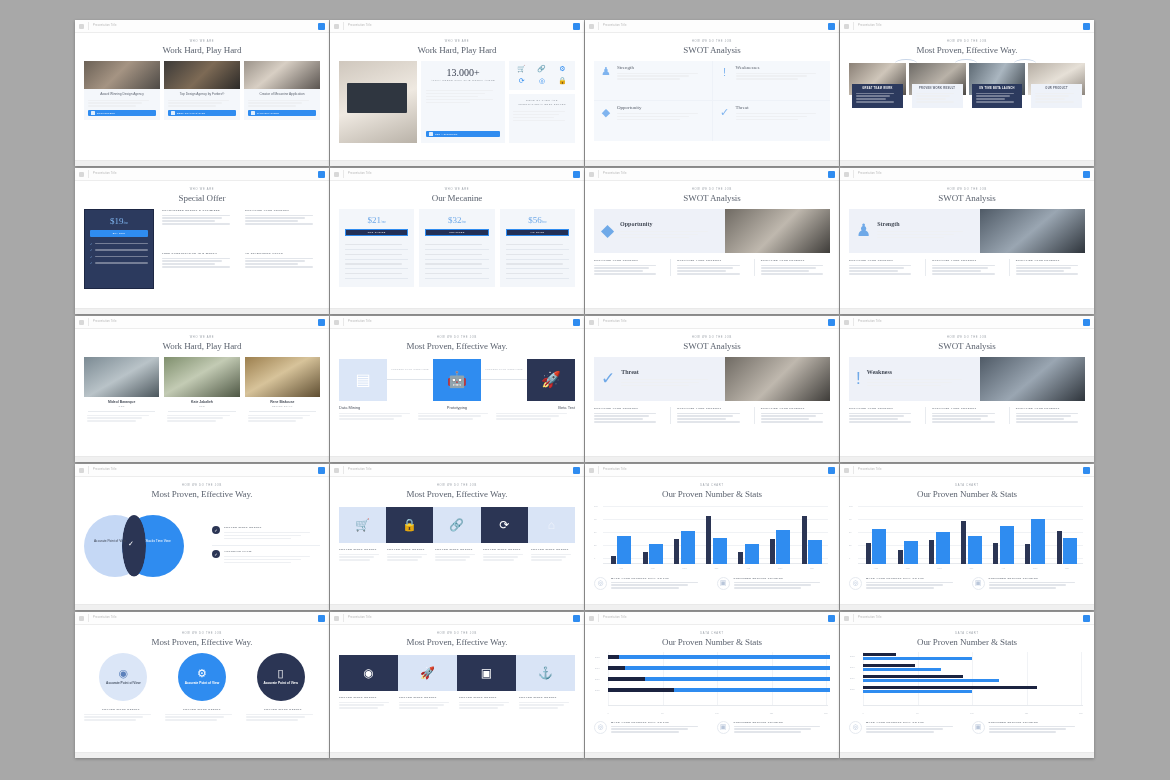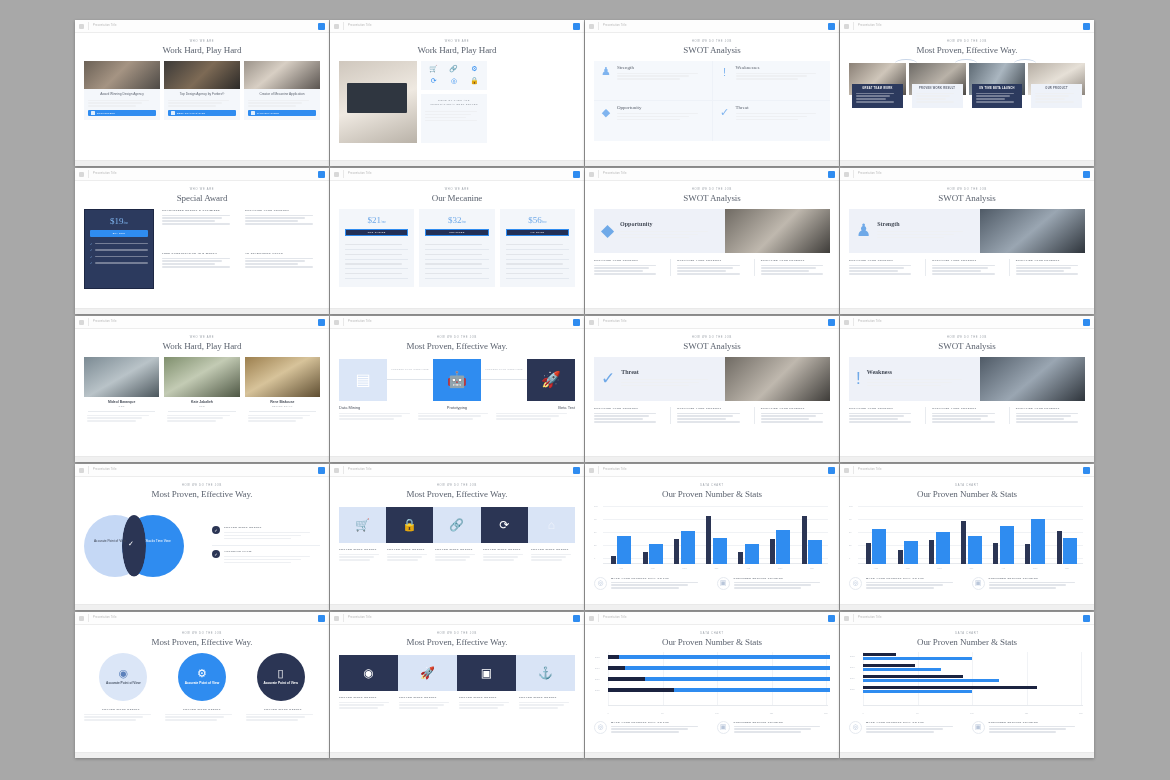--- a/index.html
+++ b/index.html
@@ -312,20 +312,35 @@
     <span class="dots"></span>
     <span class="ttl">Presentation Title</span>
     <span class="spacer"></span>
     <span class="blue"></span>
   </div>
         <div class="canvas">
           <div class="eyebrow">WHO WE ARE</div>
           <div class="h1">Work Hard, Play Hard</div>
           <div class="row2">
         <div class="laptop"></div>
+        <div class="statbox">
+          <div class="bignum">13.000+</div>
+          <div class="substat">ALPHA USERS WITH THIS MONTH ALONE</div>
+          <div style="margin-top:5px;flex:1">
+                <div class="ln lt w90"></div>
+                <div class="ln lt w80"></div>
+                <div class="ln lt w70"></div>
+                <div class="ln lt w90"></div>
+                <div class="ln lt w60"></div>
+              </div>
+          <div class="btn">
+            <span class="sq"></span>
+            <span class="bt">GET A DISCOUNT</span>
+          </div>
+            </div>
         <div class="rightcol">
           <div class="panel">
             <div class="icons6">
                   <div class="icn">🛒</div>
                   <div class="icn">🔗</div>
                   <div class="icn">⚙</div>
                   <div class="icn">⟳</div>
                   <div class="icn">◎</div>
                   <div class="icn">🔒</div>
                 </div>
@@ -478,21 +493,21 @@
     <div class="slide-wrap">
       <div class="slide">
         <div class="chrome">
     <span class="dots"></span>
     <span class="ttl">Presentation Title</span>
     <span class="spacer"></span>
     <span class="blue"></span>
   </div>
         <div class="canvas">
           <div class="eyebrow">WHO WE ARE</div>
-          <div class="h1">Special Award</div>
+          <div class="h1">Special Offer</div>
           <div class="so">
         <div class="pricecard">
           <div class="price">$19<small>/mo</small></div>
           <div class="pricebtn">
                 <span>BUY NOW</span>
               </div>
           <div class="feat">
             <span class="ck">✓</span>
             <span class="fl" title="GUARANTEED RESULT &amp; OPTIMIZED"></span>
               </div>

